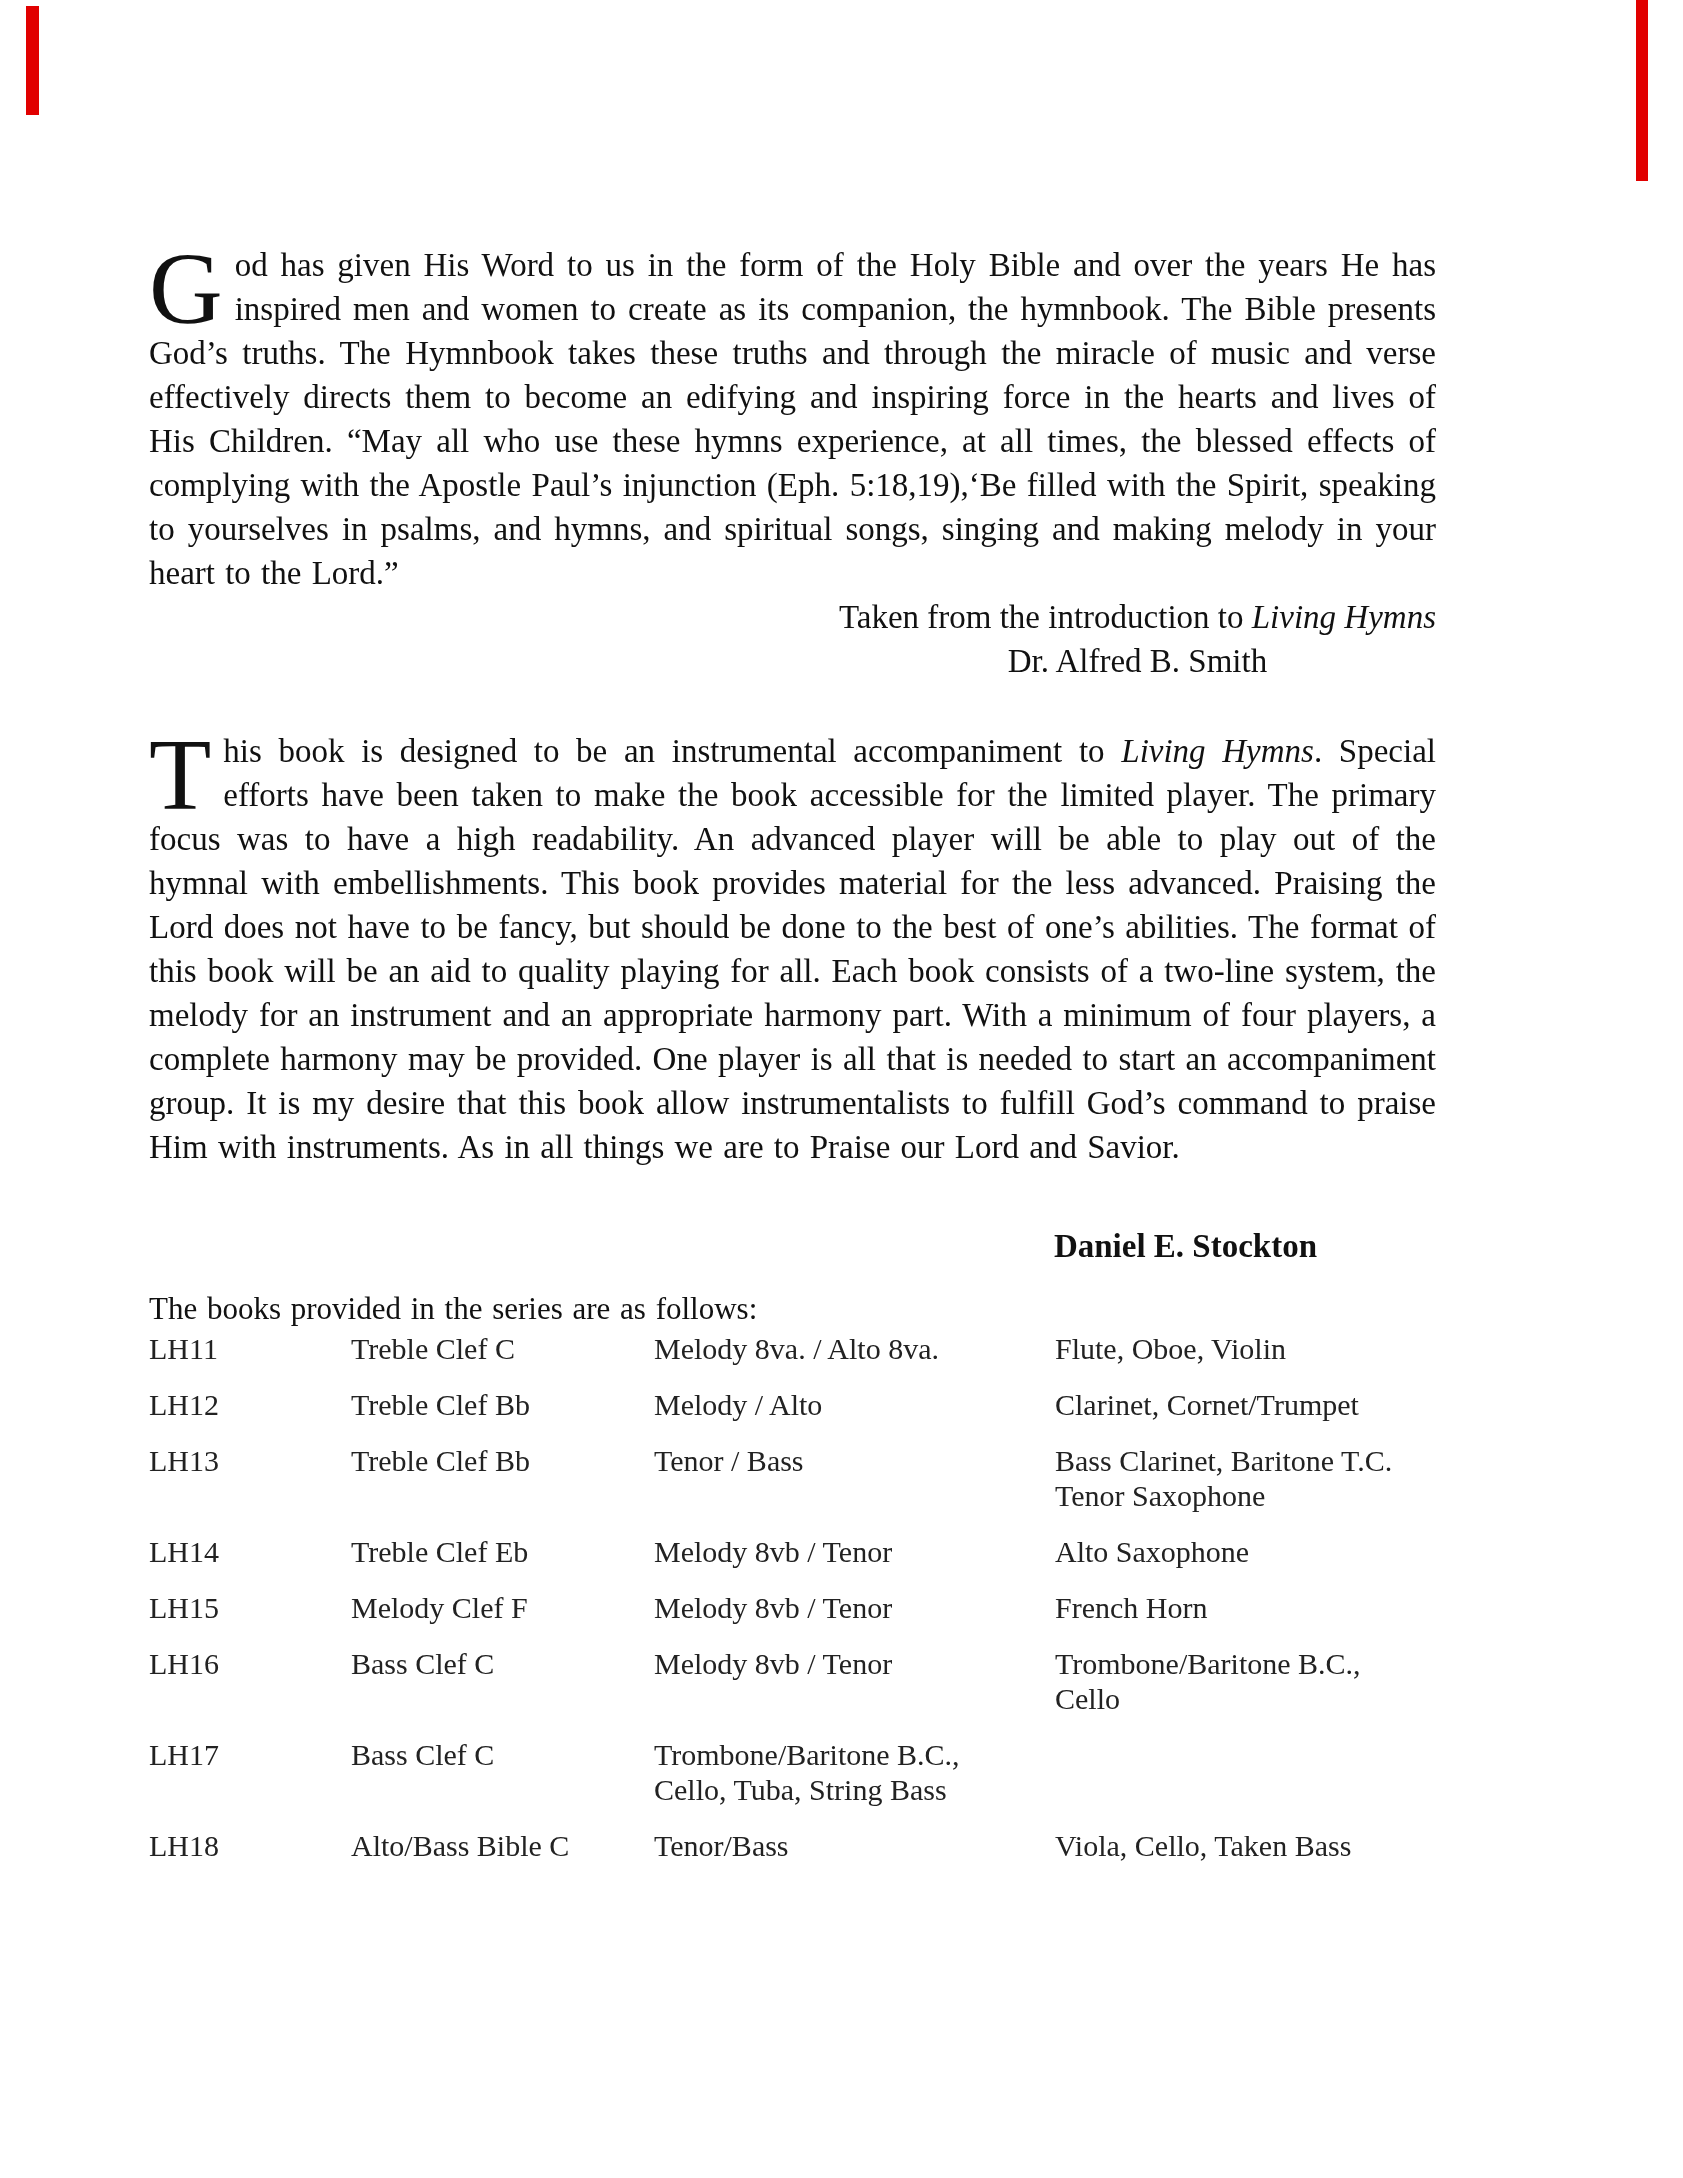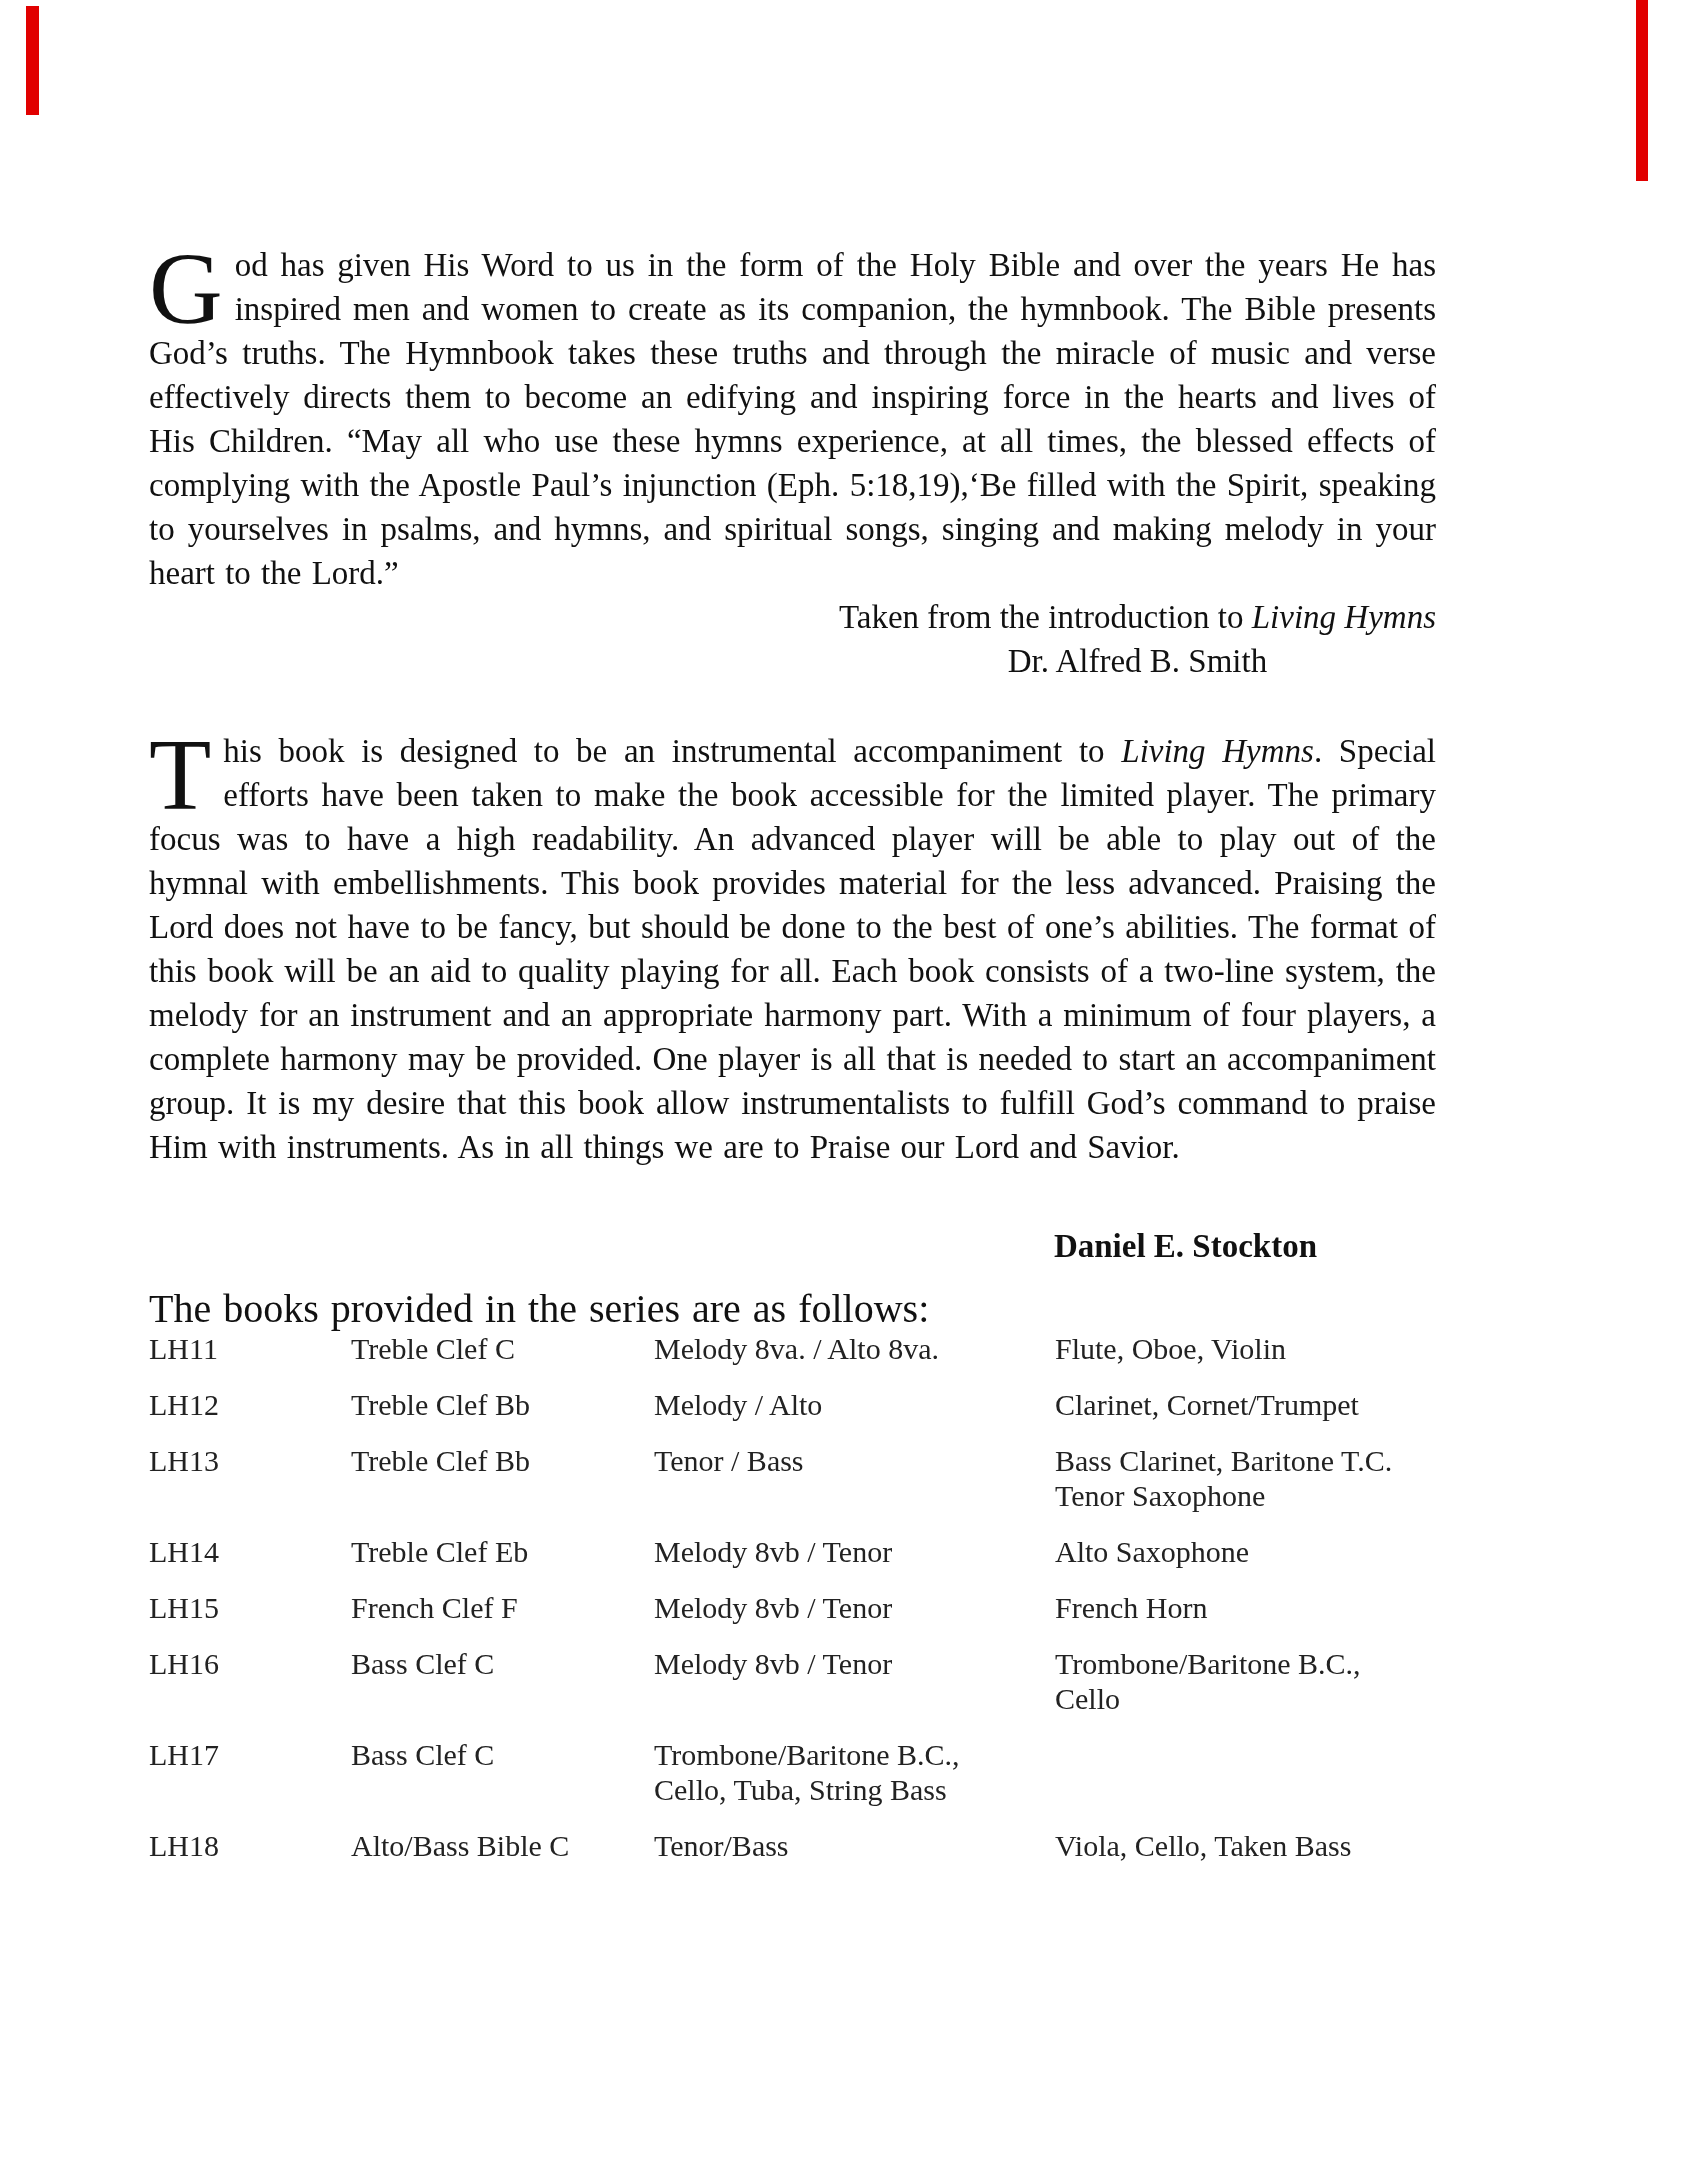--- a/index.html
+++ b/index.html
@@ -61,21 +61,21 @@
     margin-top: 55px;
     text-align: right;
     padding-right: 119px;
     font-size: 33px;
     line-height: 44px;
     font-weight: bold;
   }
 
   .series-intro {
     margin-top: 19px;
-    font-size: 40px;
+    font-size: 31px;
     line-height: 44px;
     word-spacing: 2px;
   }
 
   .books-table {
     font-size: 30px;
     line-height: 35px;
     color: #222222;
   }
   .book-row {
@@ -142,21 +142,21 @@
       <div class="book-row">
         <div class="book-cell">LH14</div>
         <div class="book-cell">Treble Clef Eb</div>
         <div class="book-cell">Melody 8vb / Tenor</div>
         <div>
           <div class="book-cell">Alto Saxophone</div>
         </div>
       </div>
       <div class="book-row">
         <div class="book-cell">LH15</div>
-        <div class="book-cell">French Clef F</div>
+        <div class="book-cell">Melody Clef F</div>
         <div class="book-cell">Melody 8vb / Tenor</div>
         <div>
           <div class="book-cell">French Horn</div>
         </div>
       </div>
       <div class="book-row">
         <div class="book-cell">LH16</div>
         <div class="book-cell">Bass Clef C</div>
         <div class="book-cell">Melody 8vb / Tenor</div>
         <div>

